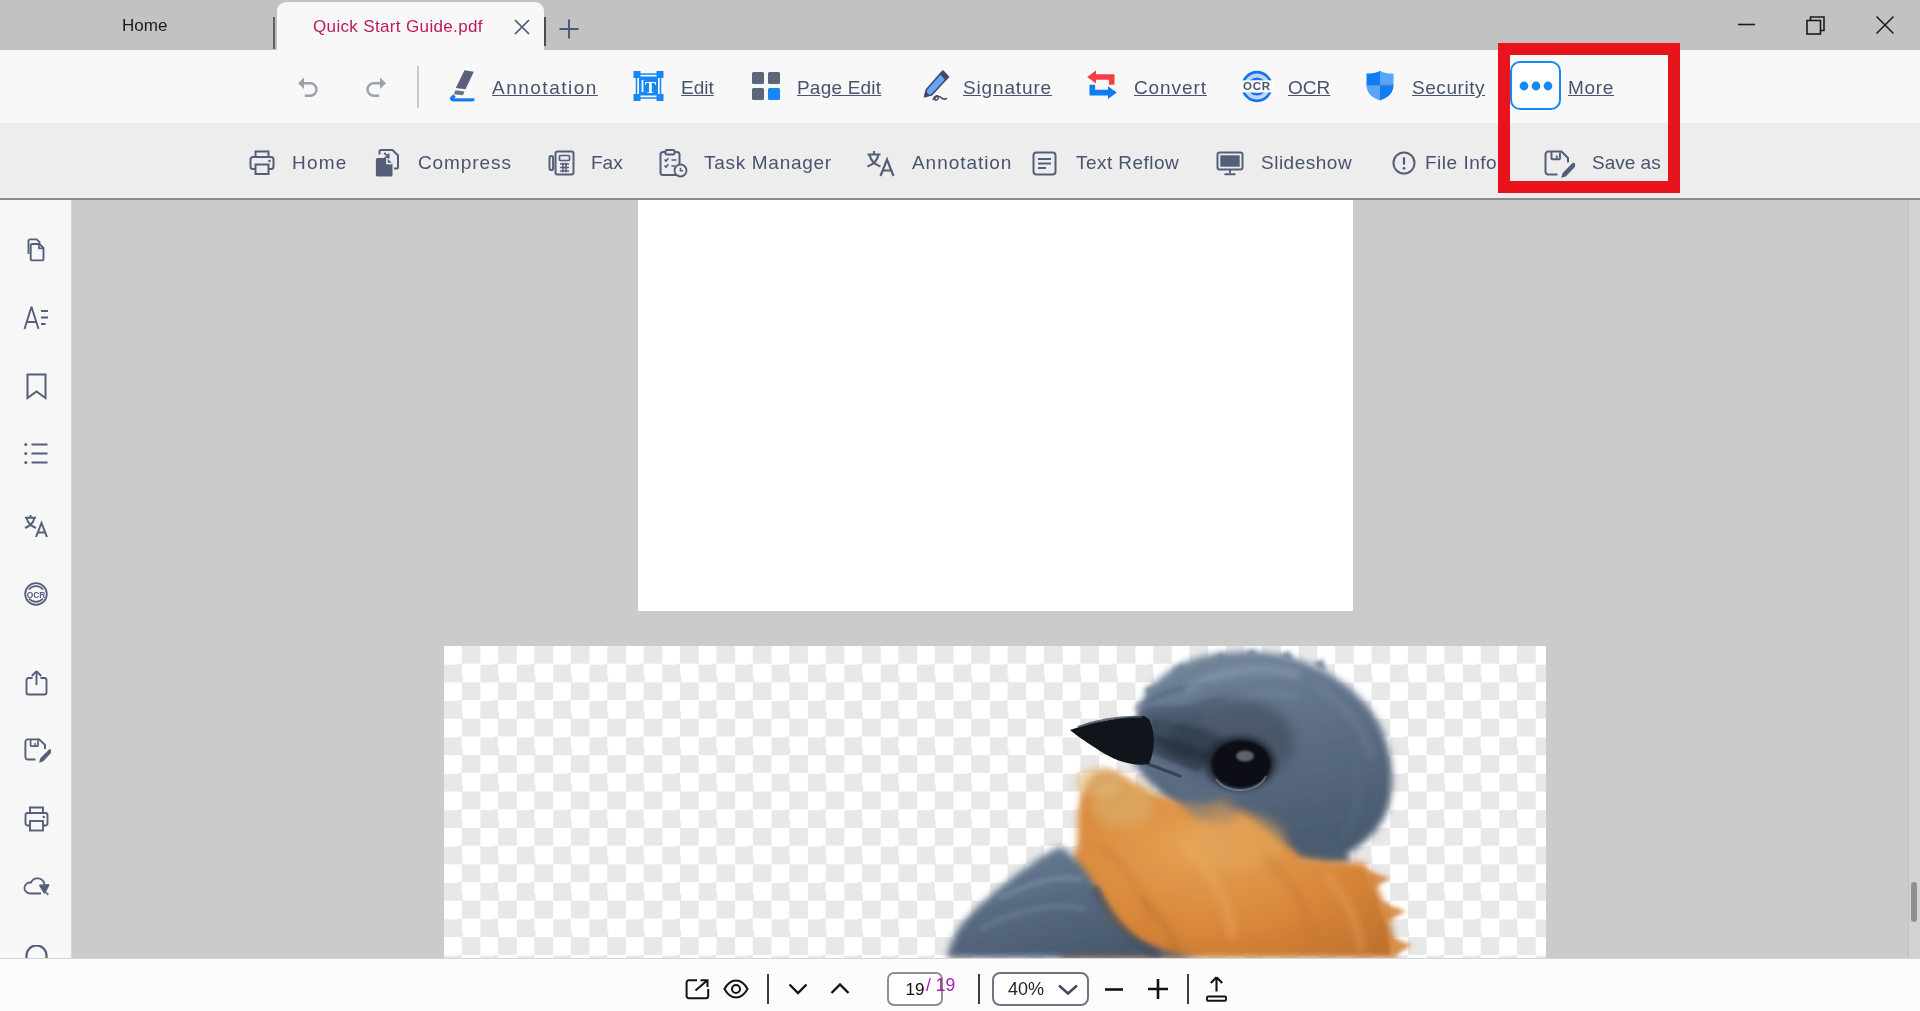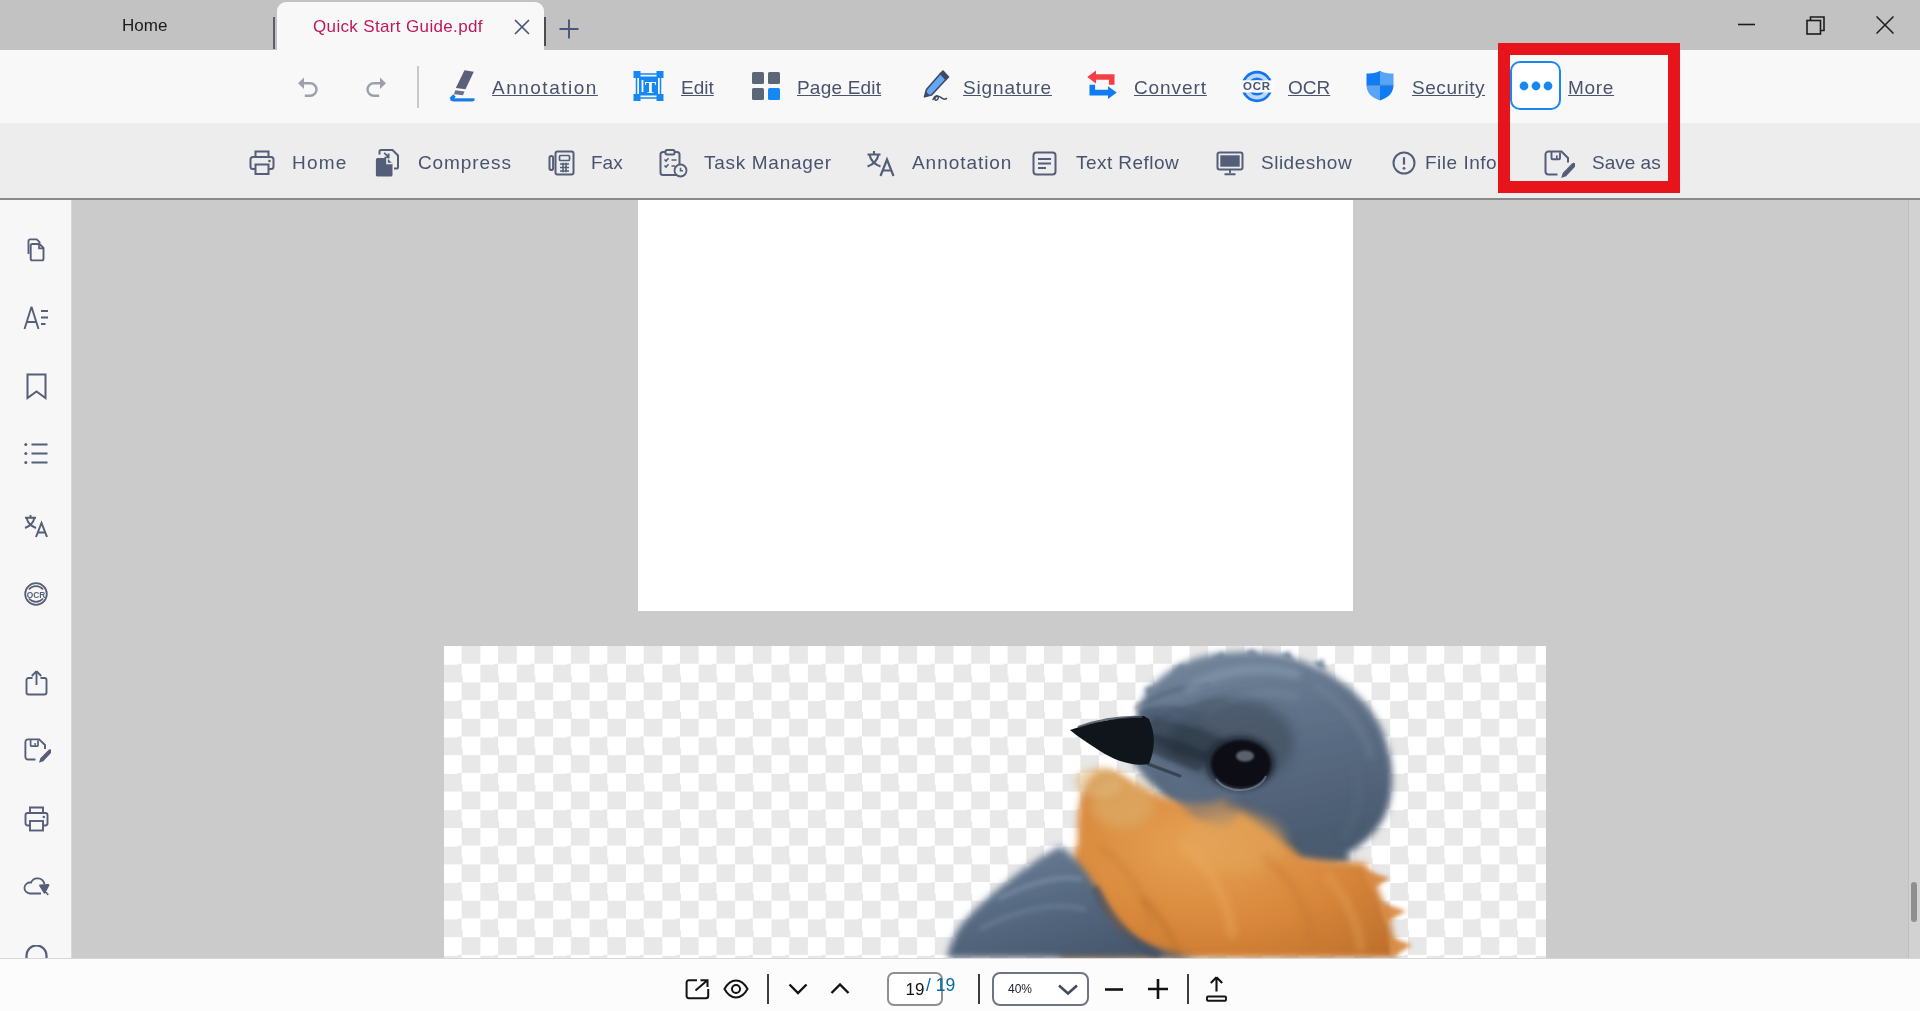--- a/index.html
+++ b/index.html
@@ -26,22 +26,22 @@
      background:conic-gradient(#e8e8e8 0 90deg, #ffffff 90deg 180deg, #e8e8e8 180deg 270deg, #ffffff 270deg);
      background-size:36.4px 36.4px; }
   #sbtrack { left:1908px; top:200px; width:12px; height:758px; background:#d2d2d2; border-left:1px solid #c0c0c0; }
   #sbthumb { left:1911px; top:882px; width:6px; height:40px; background:#8f8f8f; border-radius:3px; position:absolute; }
   
   #bottombar { left:0; top:958px; width:1920px; height:53px; background:#fcfcfc; border-top:1px solid #d6d6d6; }
   .bdiv { top:974px; width:2px; height:30px; background:#3c3c3c; position:absolute; }
   #pagebox { left:864px; top:972px; width:56px; height:34px; background:#fff; border:2px solid #8f8f8f; border-radius:7px;
      text-align:center; line-height:32px; font-size:17px; color:#111;margin-left:23px; }
   #zoombox { left:992px; top:972px; width:97px; height:34px; background:#fff; border:2px solid #6d7585; border-radius:8px; }
-  #slash19 { left:926px; top:958px; height:53px; line-height:55px; font-size:17.5px; color:#0369a1; position:absolute; }
-  #pct { left:1008px; top:972px; height:34px; line-height:34px; font-size:12px; color:#20242e; position:absolute; }
+  #slash19 { left:926px; top:958px; height:53px; line-height:55px; font-size:17.5px; color:#a21caf; position:absolute; }
+  #pct { left:1008px; top:972px; height:34px; line-height:34px; font-size:18px; color:#20242e; position:absolute; }
   
   #redrect { left:1498px; top:43px; width:182px; height:150px; border:12px solid #e8141c; }
   
   #morebox { left:1510px; top:61px; width:51px; height:49px; background:#fff; border:2px solid #1788f3; border-radius:10px; }
 </style>
 </head>
 <body>
   <div id="titlebar" class="abs"></div>
   <div id="home" class="abs">Home</div>
   <div id="tbdiv1" class="abs"></div>

